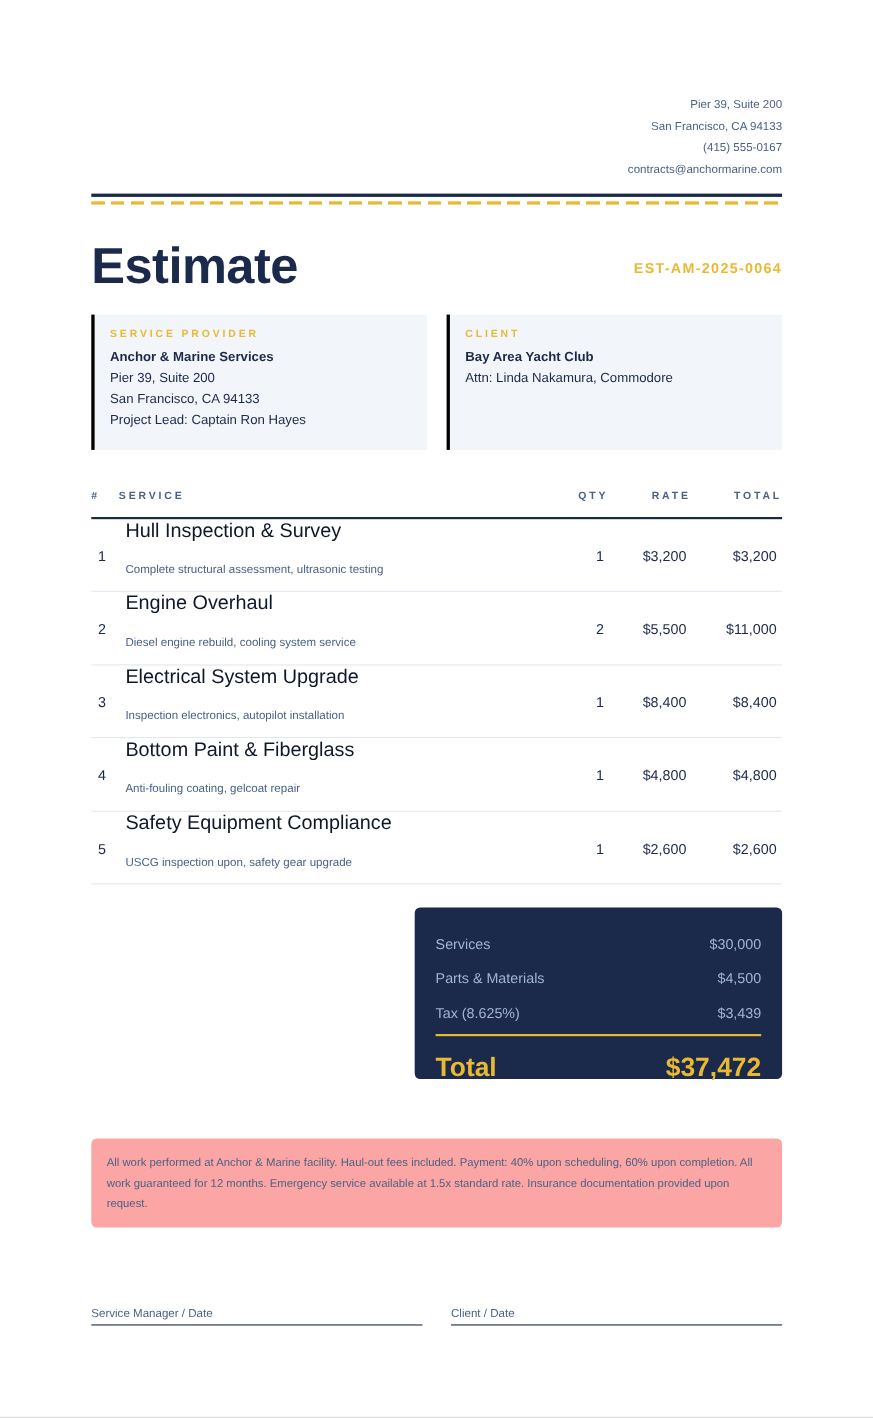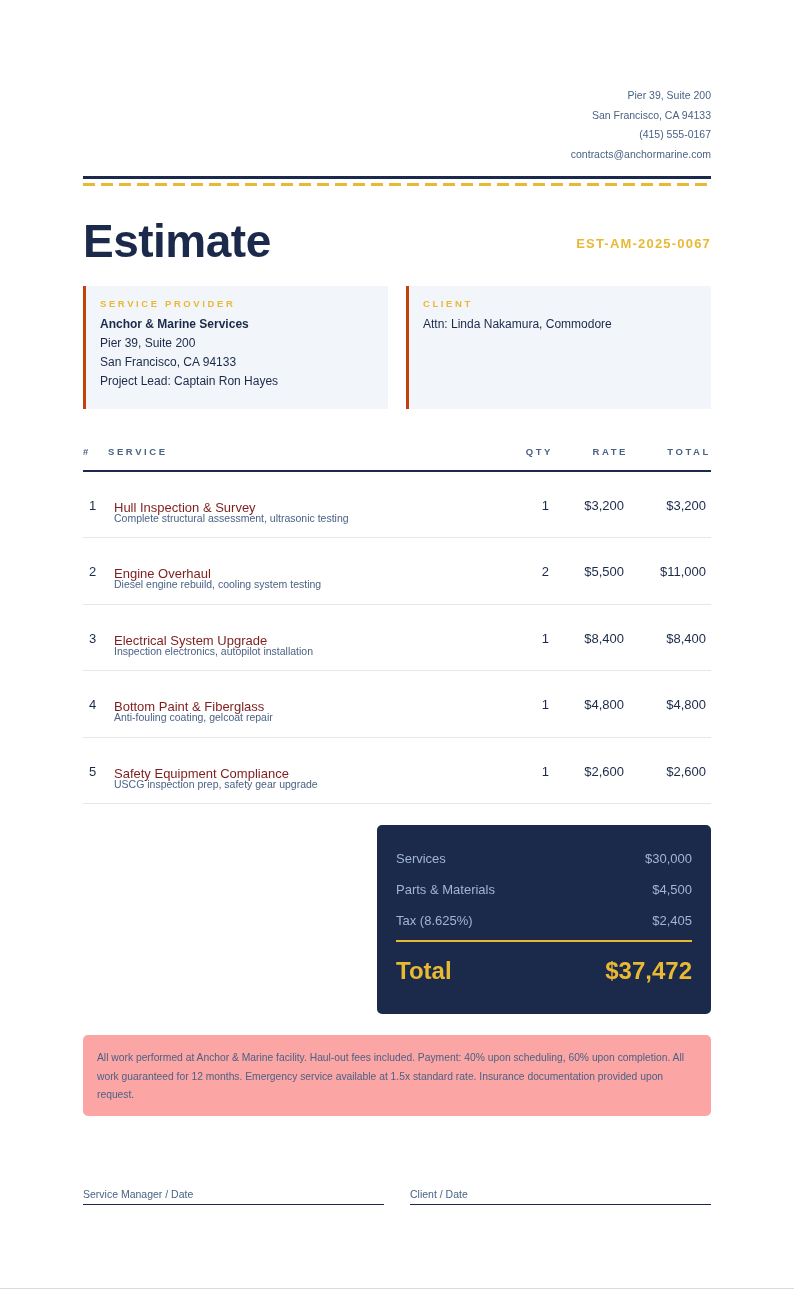--- a/index.html
+++ b/index.html
@@ -28,48 +28,48 @@
       background: repeating-linear-gradient(to right, #e9b934 0 12px, transparent 12px 18px);
     }
 
     .title-row { position: absolute; top: 214px; left: 0; width: 628px; height: 46px; }
     .doc-title { position: absolute; left: 0; top: 0; font-size: 46px; font-weight: bold; color: #1b2a4a; letter-spacing: -0.5px; }
     .doc-number { position: absolute; right: 0; top: 22px; font-size: 13px; font-weight: bold; color: #e9b934; letter-spacing: 1.2px; }
 
     
     .party {
       position: absolute; top: 286px; width: 305px; height: 123px;
-      background: #f2f5f9; border-left: 3px solid #c2410c; padding: 12px 0 0 14px;
+      background: #f2f5f9; border-left: 3px solid #000000; padding: 12px 0 0 14px;
     }
     .party.provider { left: 0; }
     .party.client { left: 323px; }
     .party-label { font-size: 9.5px; font-weight: bold; color: #e9b934; letter-spacing: 2.6px; margin-bottom: 6px; }
     .party-name { font-size: 12px; font-weight: bold; color: #1b2a4a; line-height: 19px; }
     .party-line { font-size: 12px; color: #1b2a4a; line-height: 19px; }
 
     
     .table { position: absolute; top: 444px; left: 0; width: 628px; }
     .thead { position: relative; height: 28px; border-bottom: 2px solid #1b2a4a; }
     .th { position: absolute; top: 2px; font-size: 9.5px; font-weight: bold; color: #4a6285; letter-spacing: 2.6px; }
     .th.num { left: 0; letter-spacing: 0; }
     .th.svc { left: 25px; }
     .th.qty { right: 158px; }
     .th.rate { right: 83px; }
     .th.total { right: 0; }
     .row { position: relative; height: 66.4px; border-bottom: 1px solid #e2e8f0; }
     .cell-num { position: absolute; left: 6px; top: 26px; font-size: 13px; color: #1b2a4a; }
-    .cell-name { position: absolute; left: 31px; top: 28px; font-size: 13px; color: #7f1d1d; }
+    .cell-name { position: absolute; left: 31px; top: 0; font-size: 18px; color: #0f172a; }
     .cell-desc { position: absolute; left: 31px; top: 40px; font-size: 10.5px; color: #4a6285; }
     .cell-qty { position: absolute; right: 162px; top: 26px; font-size: 13px; color: #1b2a4a; }
     .cell-rate { position: absolute; right: 87px; top: 26px; font-size: 13px; color: #1b2a4a; }
     .cell-total { position: absolute; right: 5px; top: 26px; font-size: 13px; color: #1b2a4a; }
 
     
     .summary {
-      position: absolute; top: 825px; left: 294px; width: 334px; height: 189px;
+      position: absolute; top: 825px; left: 294px; width: 334px; height: 156px;
       background: #1b2a4a; border-radius: 5px; padding: 0 19px;
     }
     .sum-row { position: absolute; left: 19px; right: 19px; height: 20px; font-size: 13px; color: #9fb5d5; }
     .sum-row .lbl { position: absolute; left: 0; top: 0; }
     .sum-row .val { position: absolute; right: 0; top: 0; margin-left: 32px; }
     .sum-divider { position: absolute; left: 19px; right: 19px; top: 115px; height: 2px; background: #e9b934; }
     .sum-total { position: absolute; left: 19px; right: 19px; top: 132px; height: 30px; color: #e9b934; font-weight: bold; font-size: 24px; }
     .sum-total .lbl { position: absolute; left: 0; top: 0; }
     .sum-total .val { position: absolute; right: 0; top: 0; }
 
@@ -100,33 +100,34 @@
       <div>(415) 555-0167</div>
       <div>contracts@anchormarine.com</div>
     </div>
   </div>
 
   <div class="rule-solid"></div>
   <div class="rule-dash"></div>
 
   <div class="title-row">
     <div class="doc-title">Estimate</div>
-    <div class="doc-number">EST-AM-2025-0067</div>
+    <div class="doc-number">EST-AM-2025-0064</div>
   </div>
 
   <div class="party provider">
     <div class="party-label">SERVICE PROVIDER</div>
     <div class="party-name">Anchor &amp; Marine Services</div>
     <div class="party-line">Pier 39, Suite 200</div>
     <div class="party-line">San Francisco, CA 94133</div>
     <div class="party-line">Project Lead: Captain Ron Hayes</div>
   </div>
 
   <div class="party client">
     <div class="party-label">CLIENT</div>
+    <div class="party-name">Bay Area Yacht Club</div>
     <div class="party-line">Attn: Linda Nakamura, Commodore</div>
   </div>
 
   <div class="table">
     <div class="thead">
       <span class="th num">#</span>
       <span class="th svc">SERVICE</span>
       <span class="th qty">QTY</span>
       <span class="th rate">RATE</span>
       <span class="th total">TOTAL</span>
@@ -136,21 +137,21 @@
       <span class="cell-num">1</span>
       <span class="cell-name">Hull Inspection &amp; Survey</span>
       <span class="cell-desc">Complete structural assessment, ultrasonic testing</span>
       <span class="cell-qty">1</span>
       <span class="cell-rate">$3,200</span>
       <span class="cell-total">$3,200</span>
     </div>
     <div class="row">
       <span class="cell-num">2</span>
       <span class="cell-name">Engine Overhaul</span>
-      <span class="cell-desc">Diesel engine rebuild, cooling system testing</span>
+      <span class="cell-desc">Diesel engine rebuild, cooling system service</span>
       <span class="cell-qty">2</span>
       <span class="cell-rate">$5,500</span>
       <span class="cell-total">$11,000</span>
     </div>
     <div class="row">
       <span class="cell-num">3</span>
       <span class="cell-name">Electrical System Upgrade</span>
       <span class="cell-desc">Inspection electronics, autopilot installation</span>
       <span class="cell-qty">1</span>
       <span class="cell-rate">$8,400</span>
@@ -160,39 +161,39 @@
       <span class="cell-num">4</span>
       <span class="cell-name">Bottom Paint &amp; Fiberglass</span>
       <span class="cell-desc">Anti-fouling coating, gelcoat repair</span>
       <span class="cell-qty">1</span>
       <span class="cell-rate">$4,800</span>
       <span class="cell-total">$4,800</span>
     </div>
     <div class="row">
       <span class="cell-num">5</span>
       <span class="cell-name">Safety Equipment Compliance</span>
-      <span class="cell-desc">USCG inspection prep, safety gear upgrade</span>
+      <span class="cell-desc">USCG inspection upon, safety gear upgrade</span>
       <span class="cell-qty">1</span>
       <span class="cell-rate">$2,600</span>
       <span class="cell-total">$2,600</span>
     </div>
   </div>
 
   <div class="summary">
     <div class="sum-row" style="top:26px">
       <span class="lbl">Services</span>
       <span class="val">$30,000</span>
     </div>
     <div class="sum-row" style="top:57px">
       <span class="lbl">Parts &amp; Materials</span>
       <span class="val">$4,500</span>
     </div>
     <div class="sum-row" style="top:88px">
       <span class="lbl">Tax (8.625%)</span>
-      <span class="val">$2,405</span>
+      <span class="val">$3,439</span>
     </div>
     <div class="sum-divider"></div>
     <div class="sum-total">
       <span class="lbl">Total</span>
       <span class="val">$37,472</span>
     </div>
   </div>
 
   <div class="terms">All work performed at Anchor &amp; Marine facility. Haul-out fees included. Payment: 40% upon scheduling, 60% upon completion. All work guaranteed for 12 months. Emergency service available at 1.5x standard rate. Insurance documentation provided upon request.</div>
 

